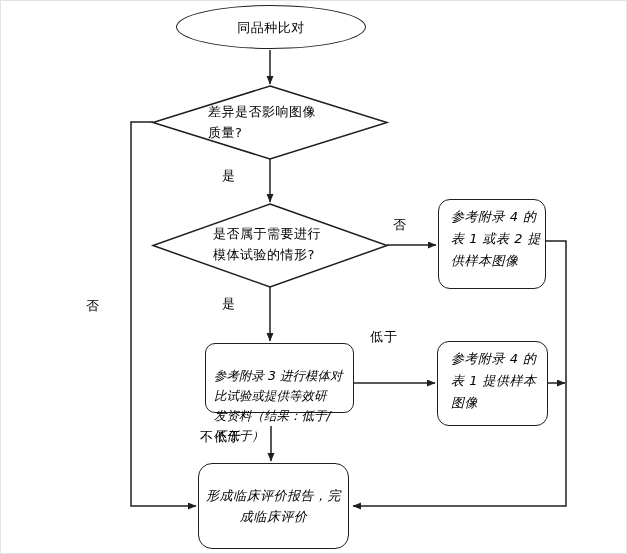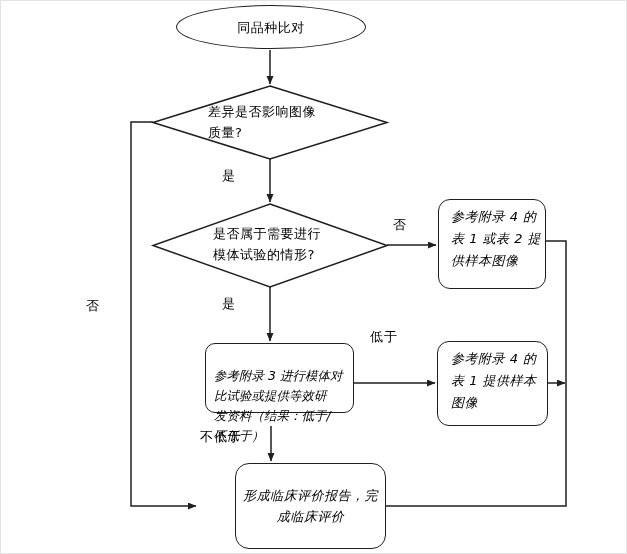--- a/index.html
+++ b/index.html
@@ -20,21 +20,21 @@
     border:1.2px solid #1f1f1f;border-radius:50%;
     display:flex;align-items:center;justify-content:center;
   }
   .node-text{
     font-size:13px;line-height:21px;white-space:pre-line;
     letter-spacing:0.5px;
   }
   .dtext{position:absolute;font-size:13px;line-height:21px;white-space:pre-line;letter-spacing:0.5px;}
   .boxtext{white-space:pre-line;}
   .elabel{position:absolute;font-size:13px;line-height:14px;white-space:nowrap;letter-spacing:1px;}
-  .center{display:flex;align-items:center;justify-content:center;text-align:center;margin-left:37px;}
+  .center{display:flex;align-items:center;justify-content:center;text-align:center;}
 </style>
 </head>
 <body>
 
 <div class="canvas">
 
   <svg class="connectors" width="627" height="554" viewBox="0 0 627 554">
     <defs>
       <marker id="arrow" markerWidth="9" markerHeight="8" refX="8" refY="3.5" orient="auto" markerUnits="userSpaceOnUse">
         <path d="M0,0 L8.5,3.5 L0,7 Z" fill="#1f1f1f"></path>

